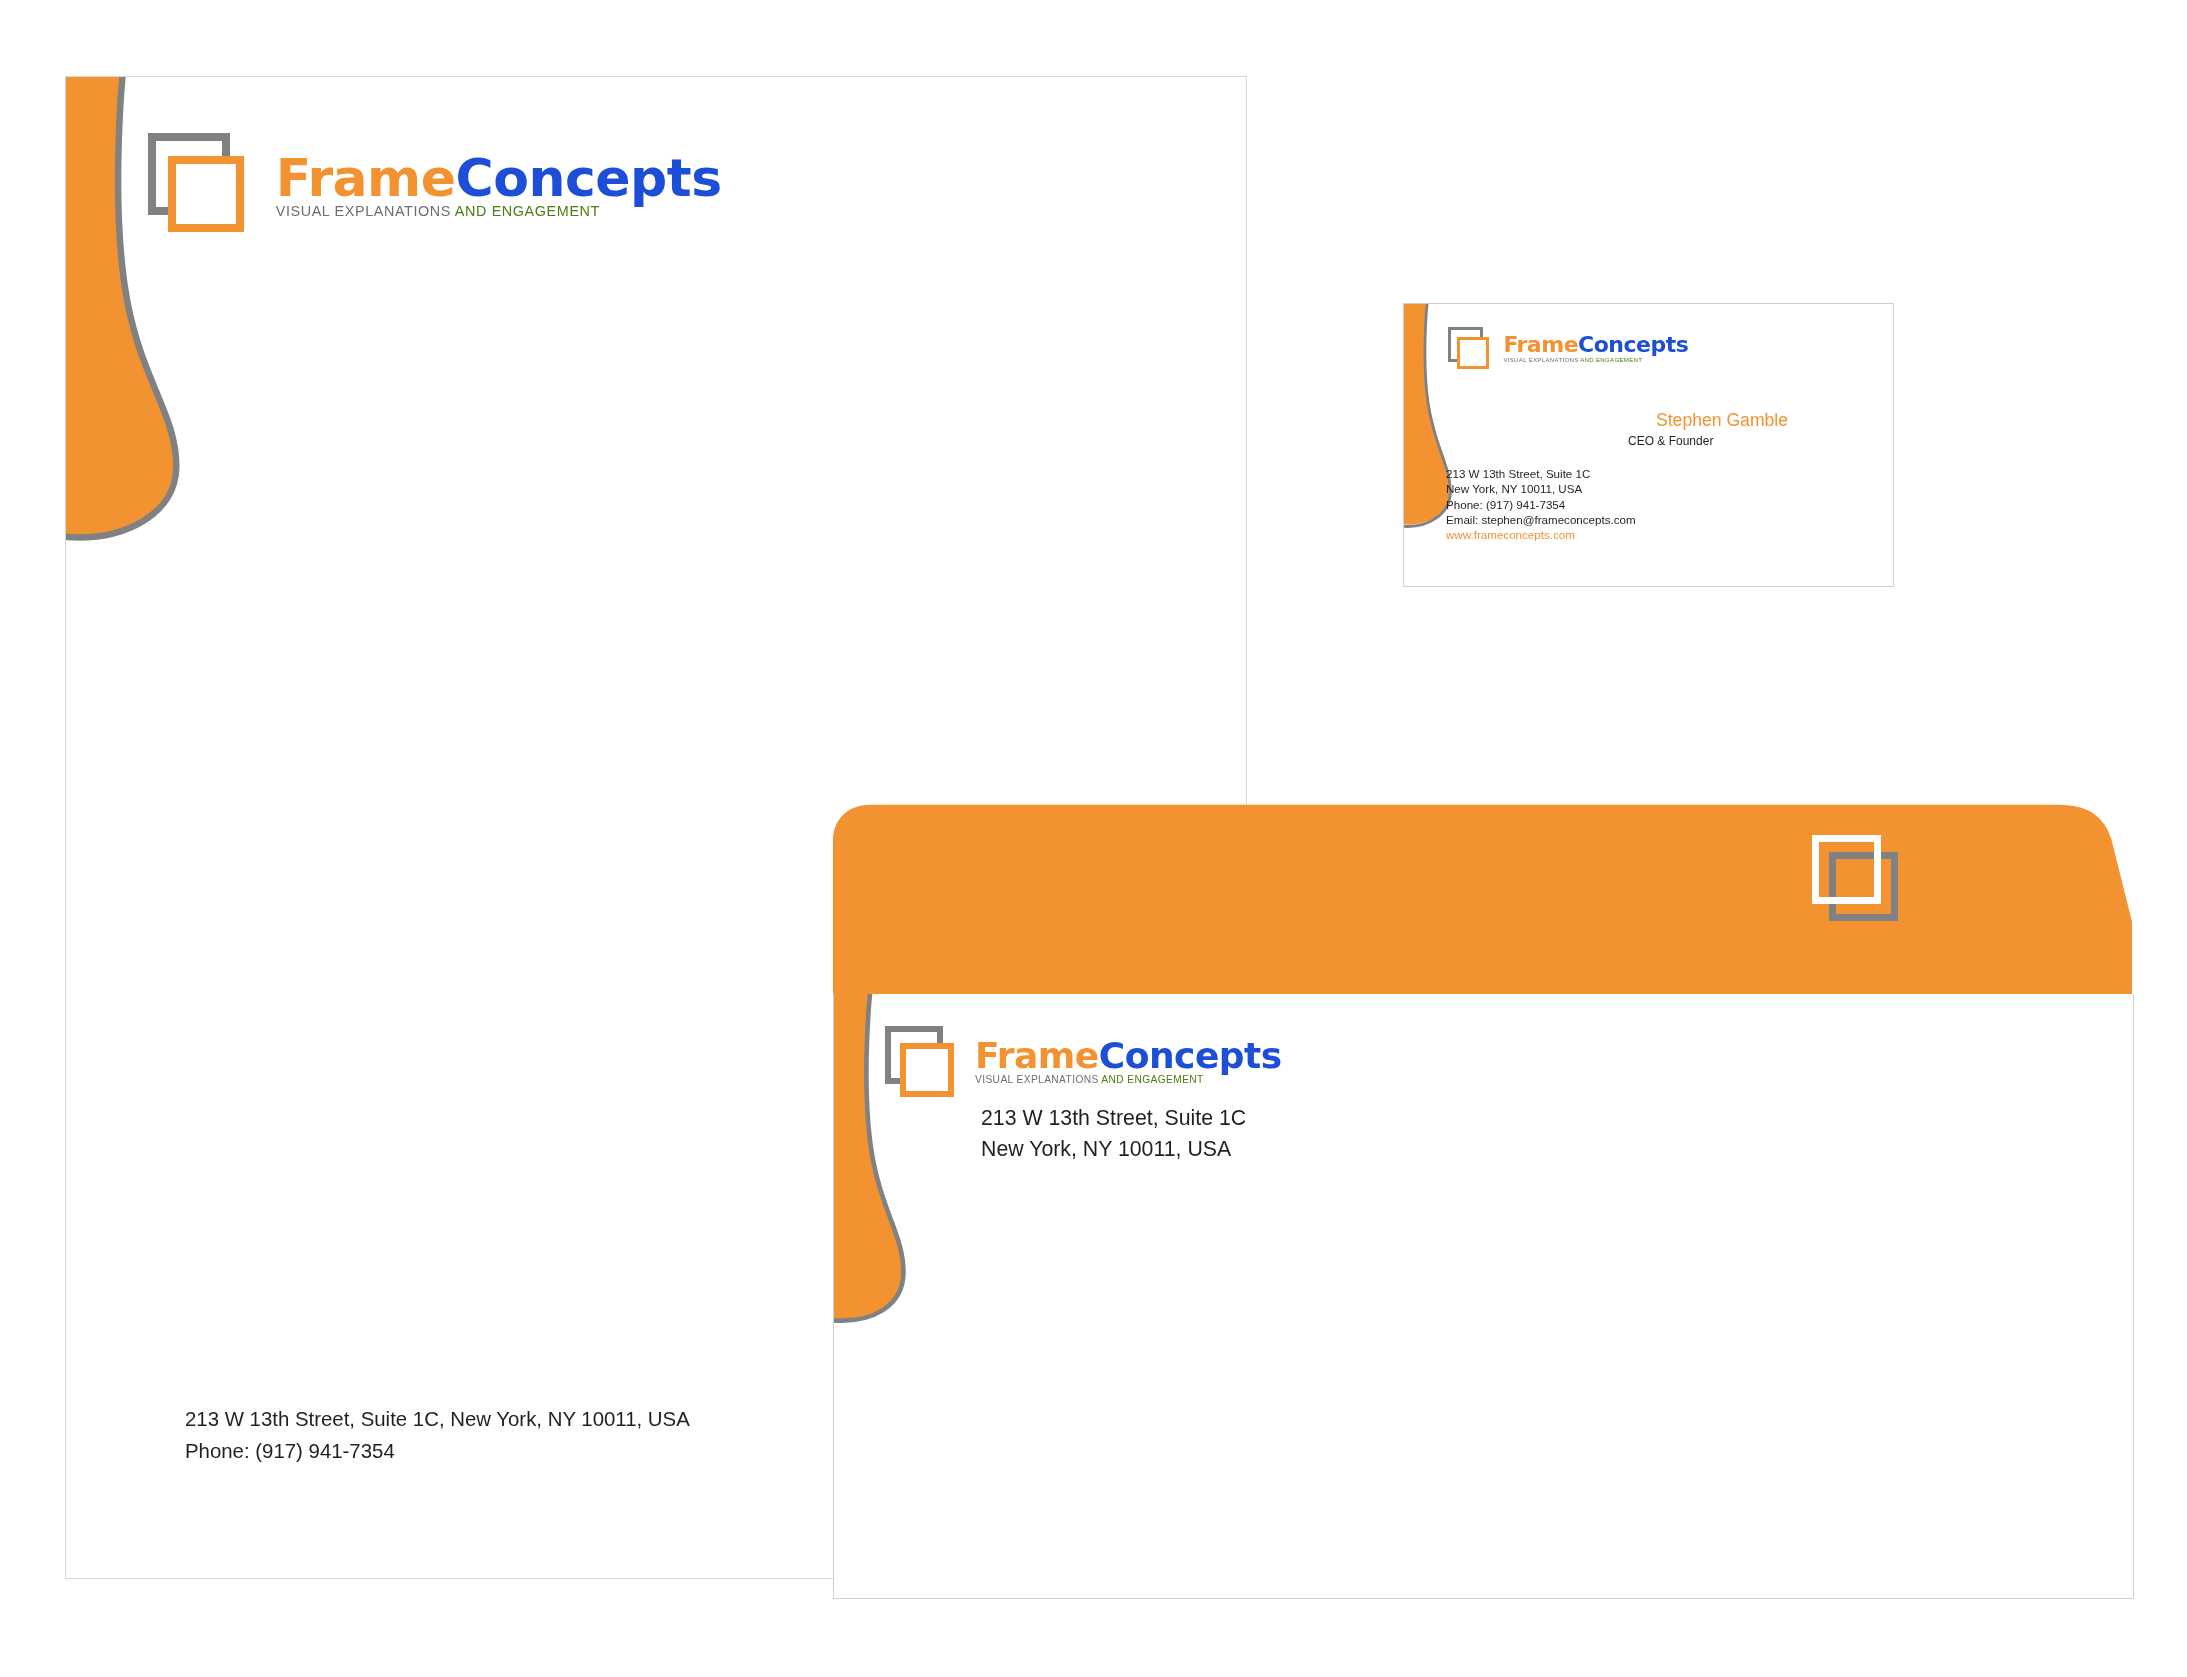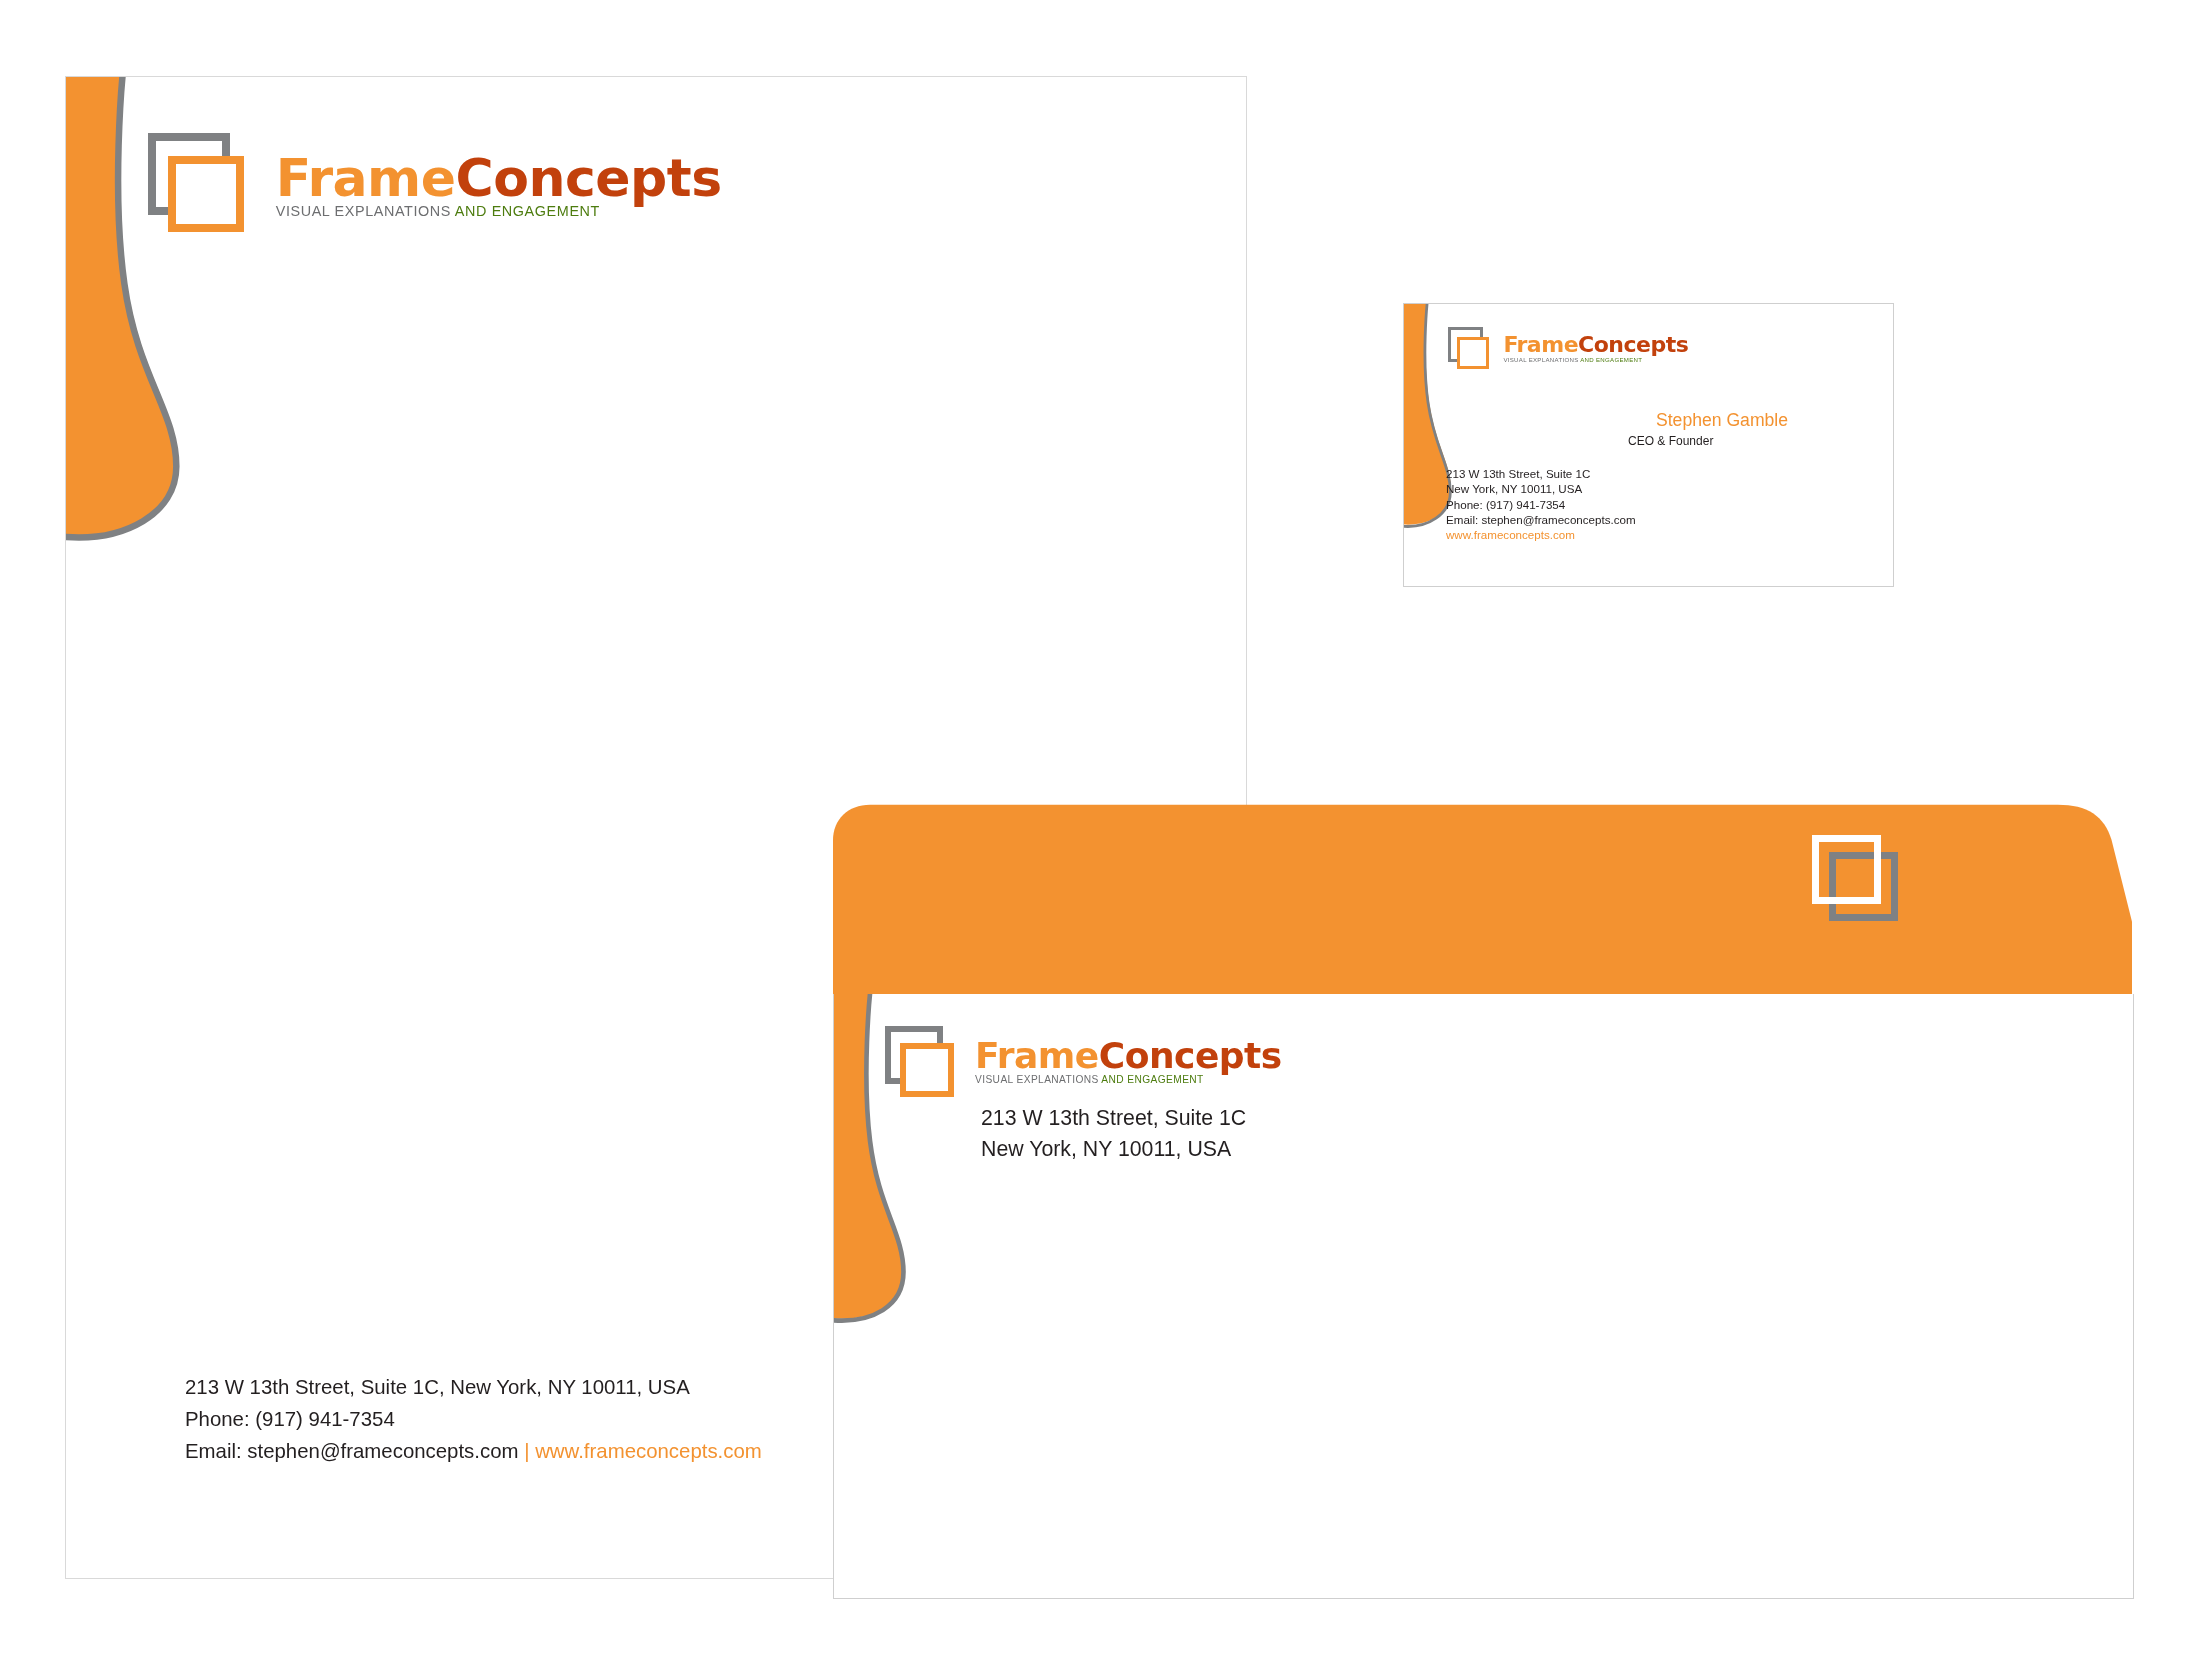--- a/index.html
+++ b/index.html
@@ -32,21 +32,21 @@
     box-sizing: border-box;
     background: #ffffff;
   }
   .logo-word {
     font-family: "DejaVu Sans", sans-serif;
     font-weight: bold;
     letter-spacing: -0.5px;
     white-space: nowrap;
   }
   .wd-frame { color: #f39230; }
-  .wd-concepts { color: #c2410c; text-align: right; }
+  .wd-concepts { color: #1d4ed8; text-align: right; }
   .logo-tag {
     font-family: "Liberation Sans", sans-serif;
     white-space: nowrap;
     letter-spacing: 0.6px;
   }
   .tag-a { color: #6d6e70; }
   .tag-b { color: #4d7c0f; }
 
   
   #letterhead {
@@ -219,25 +219,20 @@
     </span>
     <span class="logo-text-col" style="margin-left:16.7px; margin-top:18.6px;">
       <span class="logo-word"><span class="wd-frame">Frame</span><span class="wd-concepts">Concepts</span></span>
       <span class="logo-tag"><span class="tag-a">VISUAL EXPLANATIONS </span><span class="tag-b">AND ENGAGEMENT</span></span>
     </span>
   </div>
 
   <div id="lh-footer">
     <div>213 W 13th Street, Suite 1C, New York, NY 10011, USA</div>
     <div>Phone: (917) 941-7354</div>
-    <div>
-      <span>Email: stephen@frameconcepts.com</span>
-      <span class="sep">|</span>
-      <span class="web">www.frameconcepts.com</span>
-    </div>
   </div>
 </div>
 
 <div id="card">
 
   <div class="swoosh-wrap" id="card-swoosh">
     <svg width="65" height="278" viewBox="0 0 70 300" xmlns="http://www.w3.org/2000/svg">
       <path d="M0,0 L26,0 C26,0 21,58 28,106 C35,154 52,174 52,203 C52,227 28,241 0,239 Z" fill="#f39230"></path>
       <path d="M26,0 C26,0 20,60 27,108 C34,156 51,175 51,204 C51,228 27,243 0,241" fill="none" stroke="#7f8183" stroke-width="3"></path>
     </svg>

